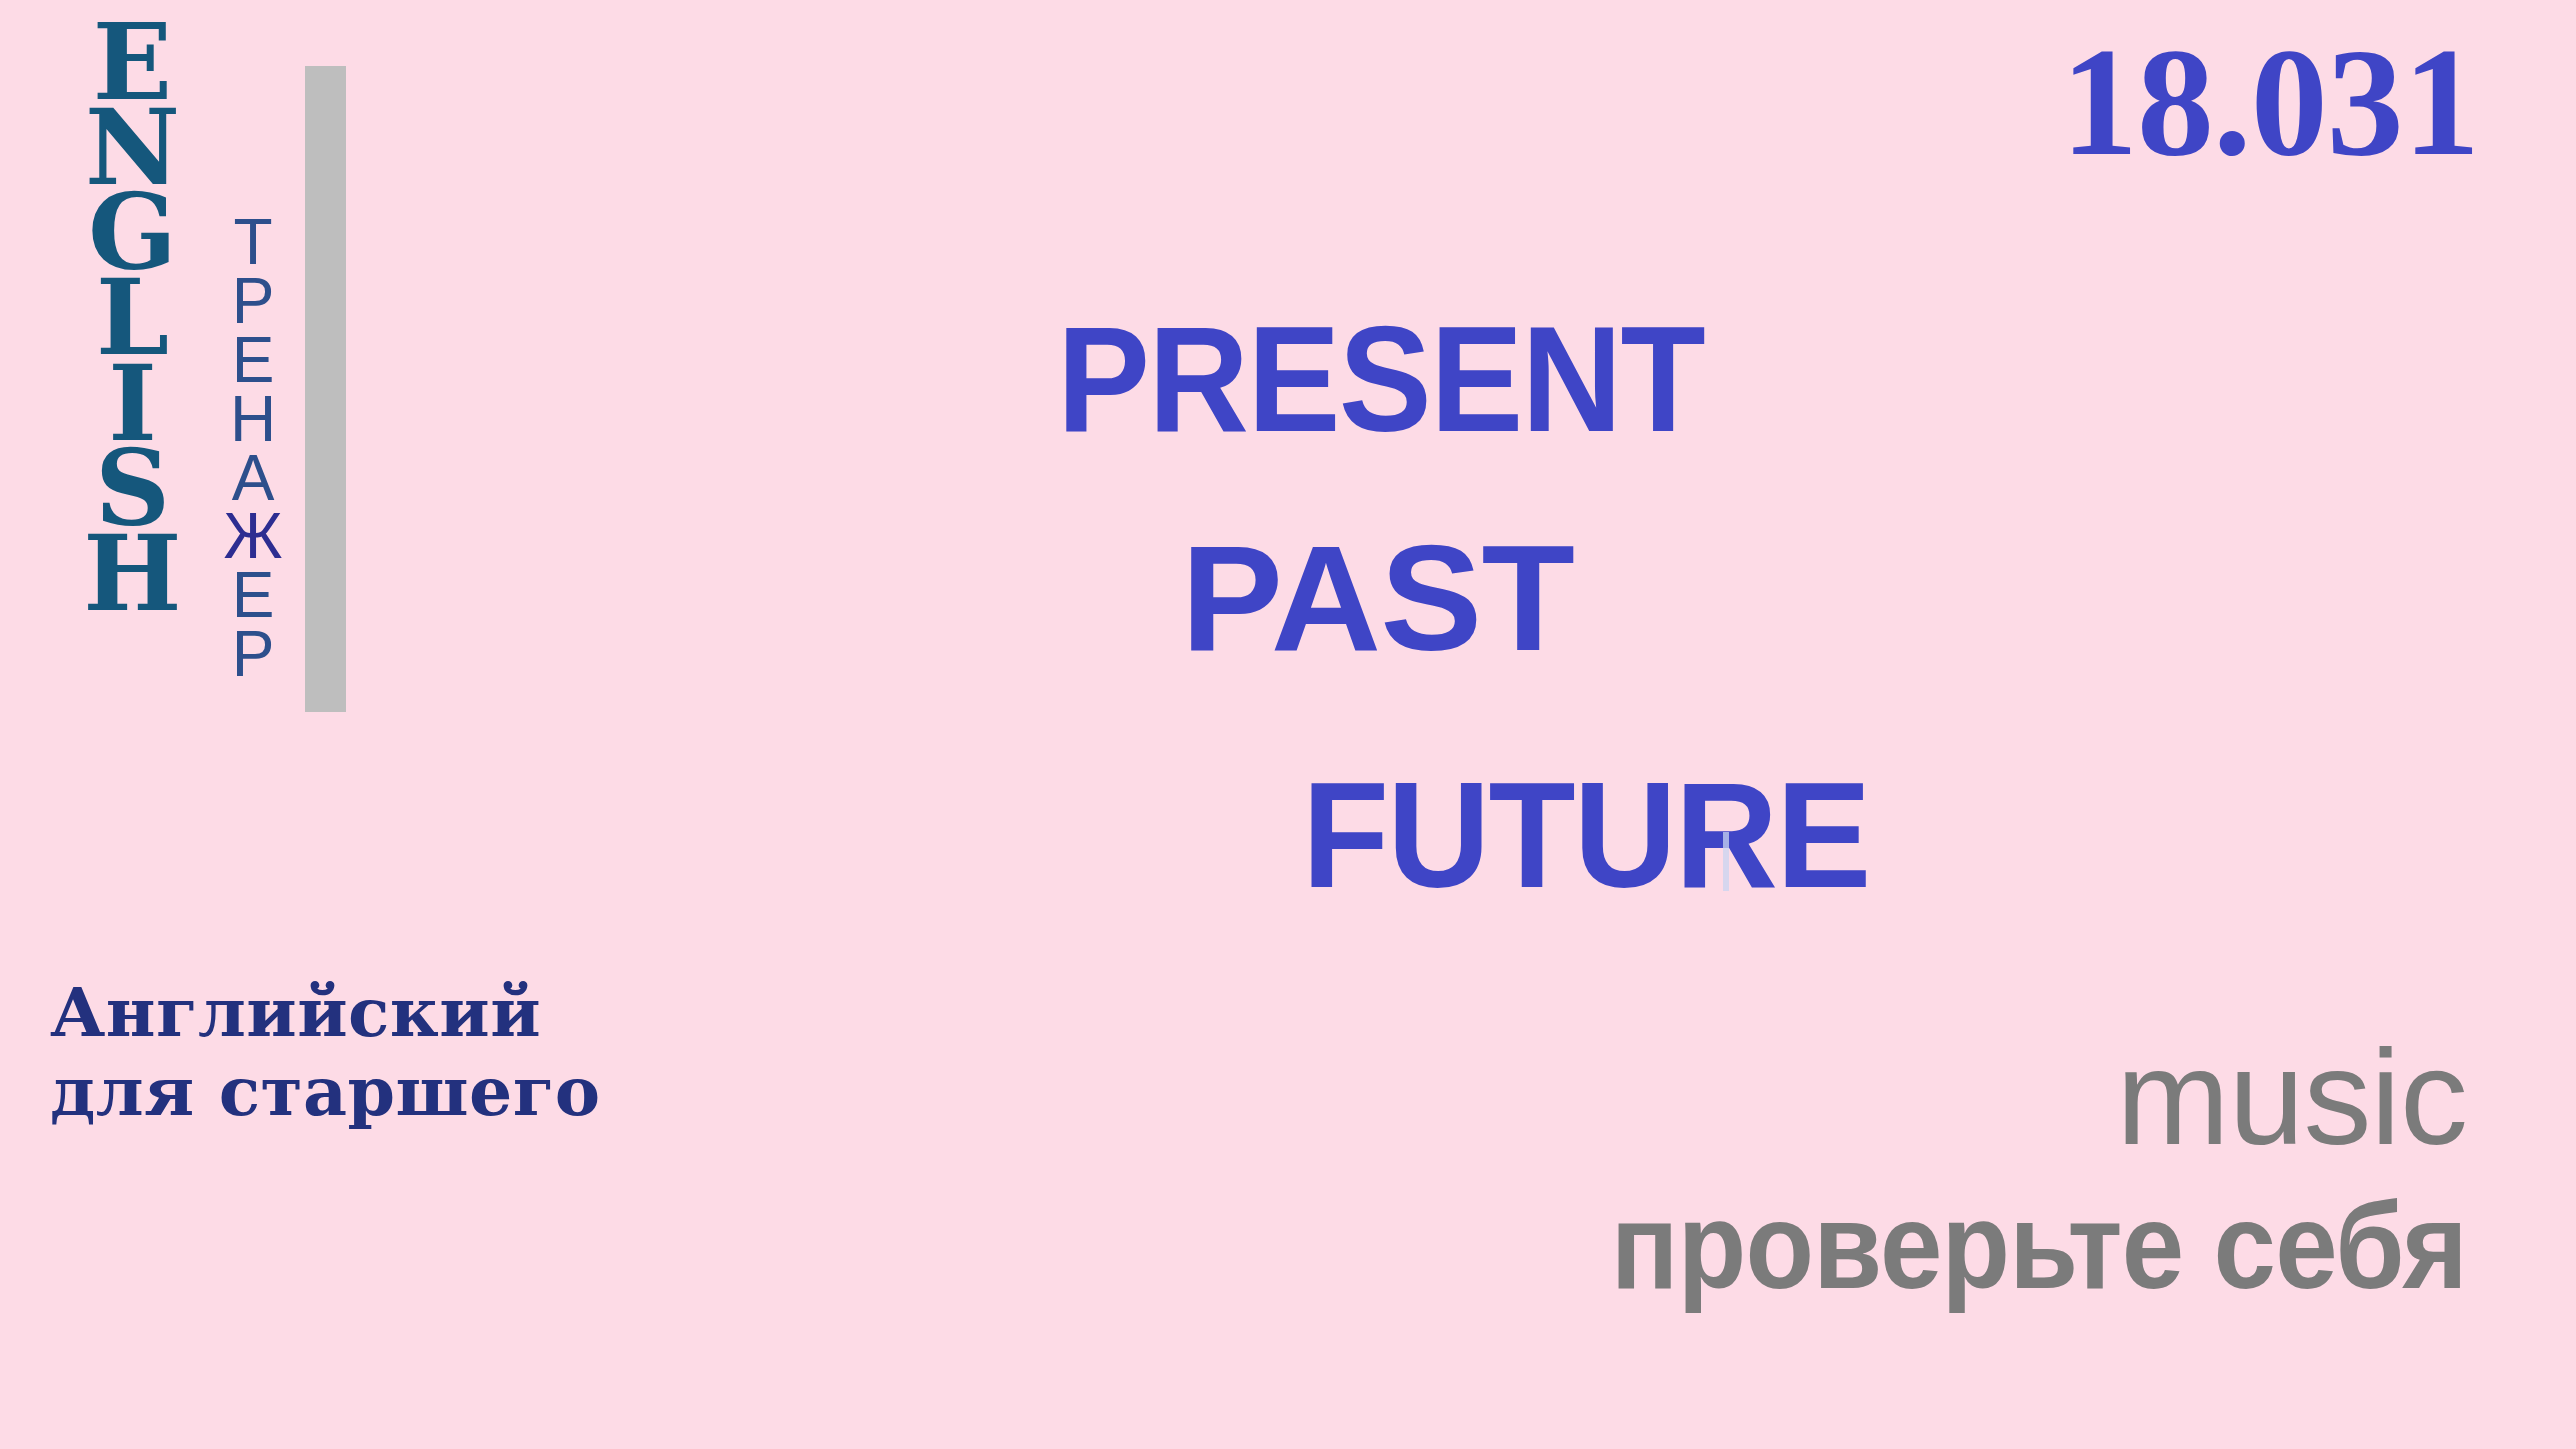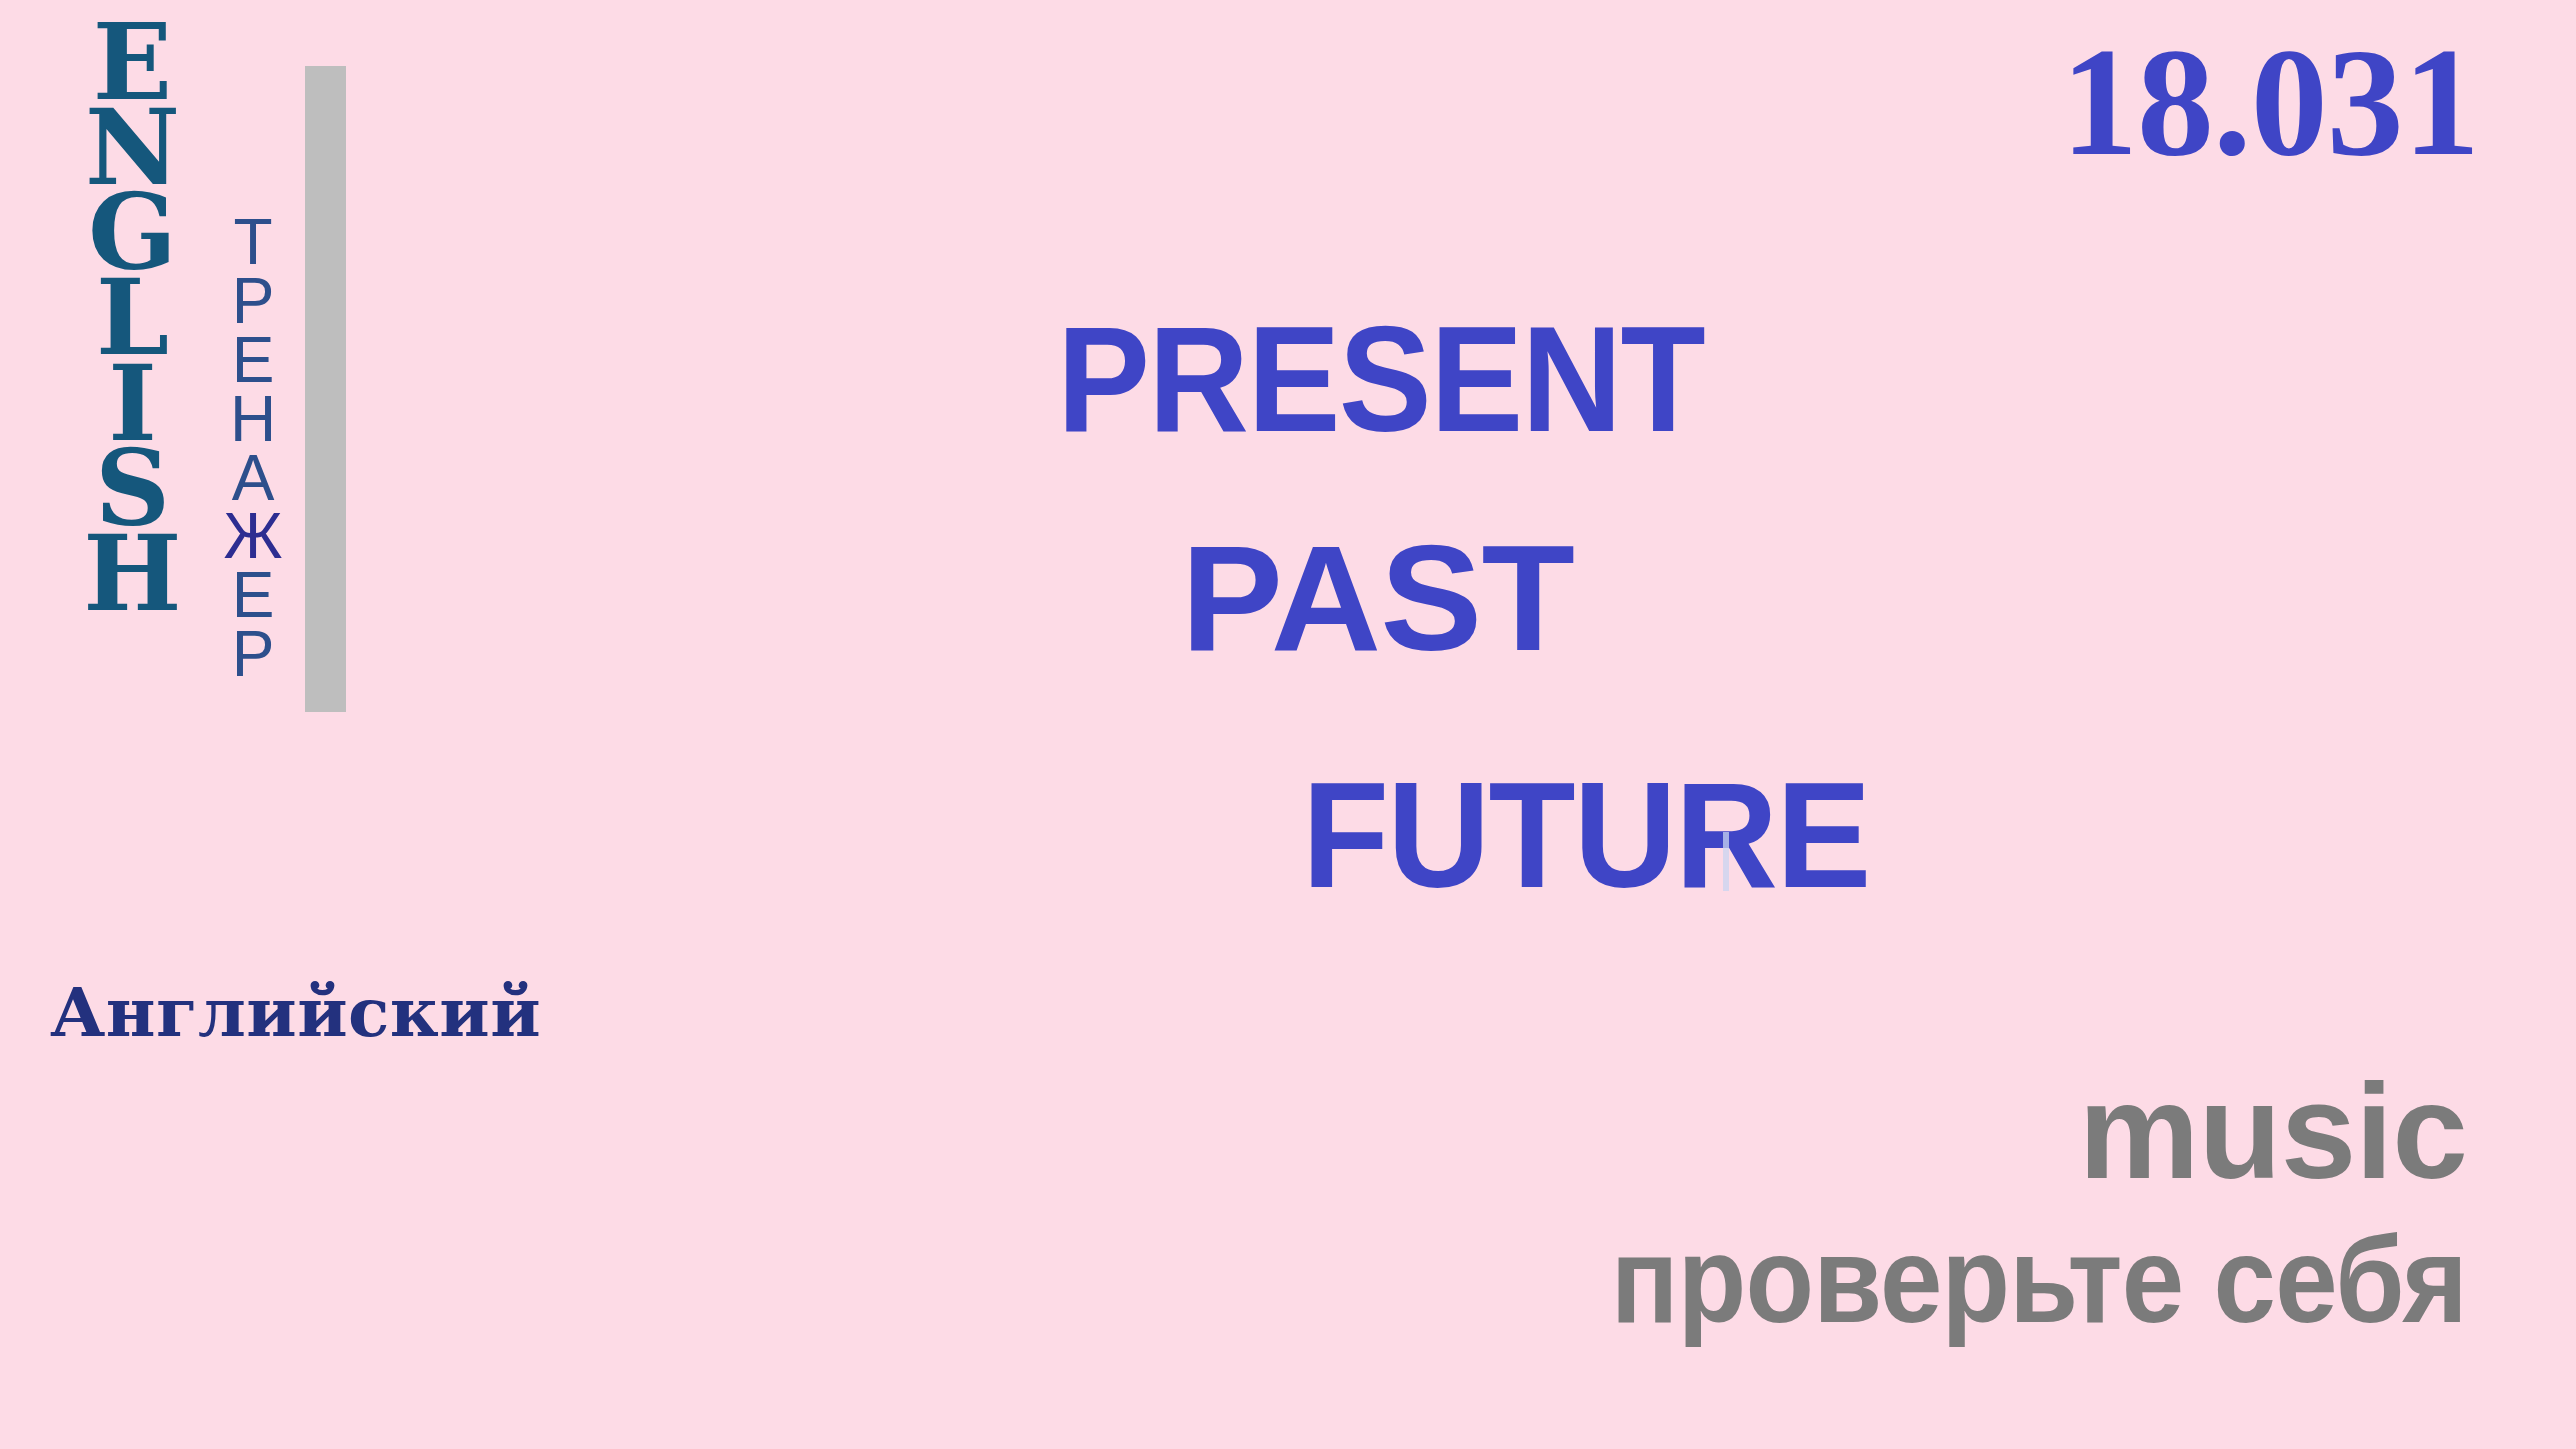--- a/index.html
+++ b/index.html
@@ -163,25 +163,24 @@
     position: absolute;
     right: 109px;
     top: 1029px;
     width: 1127px;
     text-align: right;
     color: #7b7b7b;
   }
   #note-music {
     display: block;
     font-family: "Liberation Sans", sans-serif;
-    font-weight: 700;
+    font-weight: 400;
     font-size: 136px;
     line-height: 1;
     letter-spacing: -0.9px;
-    margin-top: 34px;
   }
   #note-check {
     display: block;
     margin-top: 19.7px;
     font-family: "Liberation Sans Narrow", "Liberation Sans", sans-serif;
     font-weight: 700;
     font-size: 122px;
     line-height: 1;
     letter-spacing: -0.9px;
     transform: scaleX(0.92);
@@ -224,20 +223,21 @@
 
   <div id="tense-stack">
     <div class="tense" id="tense-present">PRESENT</div>
     <div class="tense" id="tense-past">PAST</div>
     <div class="tense" id="tense-future">FUTURE</div>
   </div>
   <div id="future-artifact"></div>
 
   <div id="subtitle">
     <span class="line">Английский</span>
+    <span class="line">для старшего</span>
   </div>
 
   <div id="footer-notes">
     <span id="note-music">music</span>
     <span id="note-check">проверьте себя</span>
   </div>
 
 </div>
 
 

